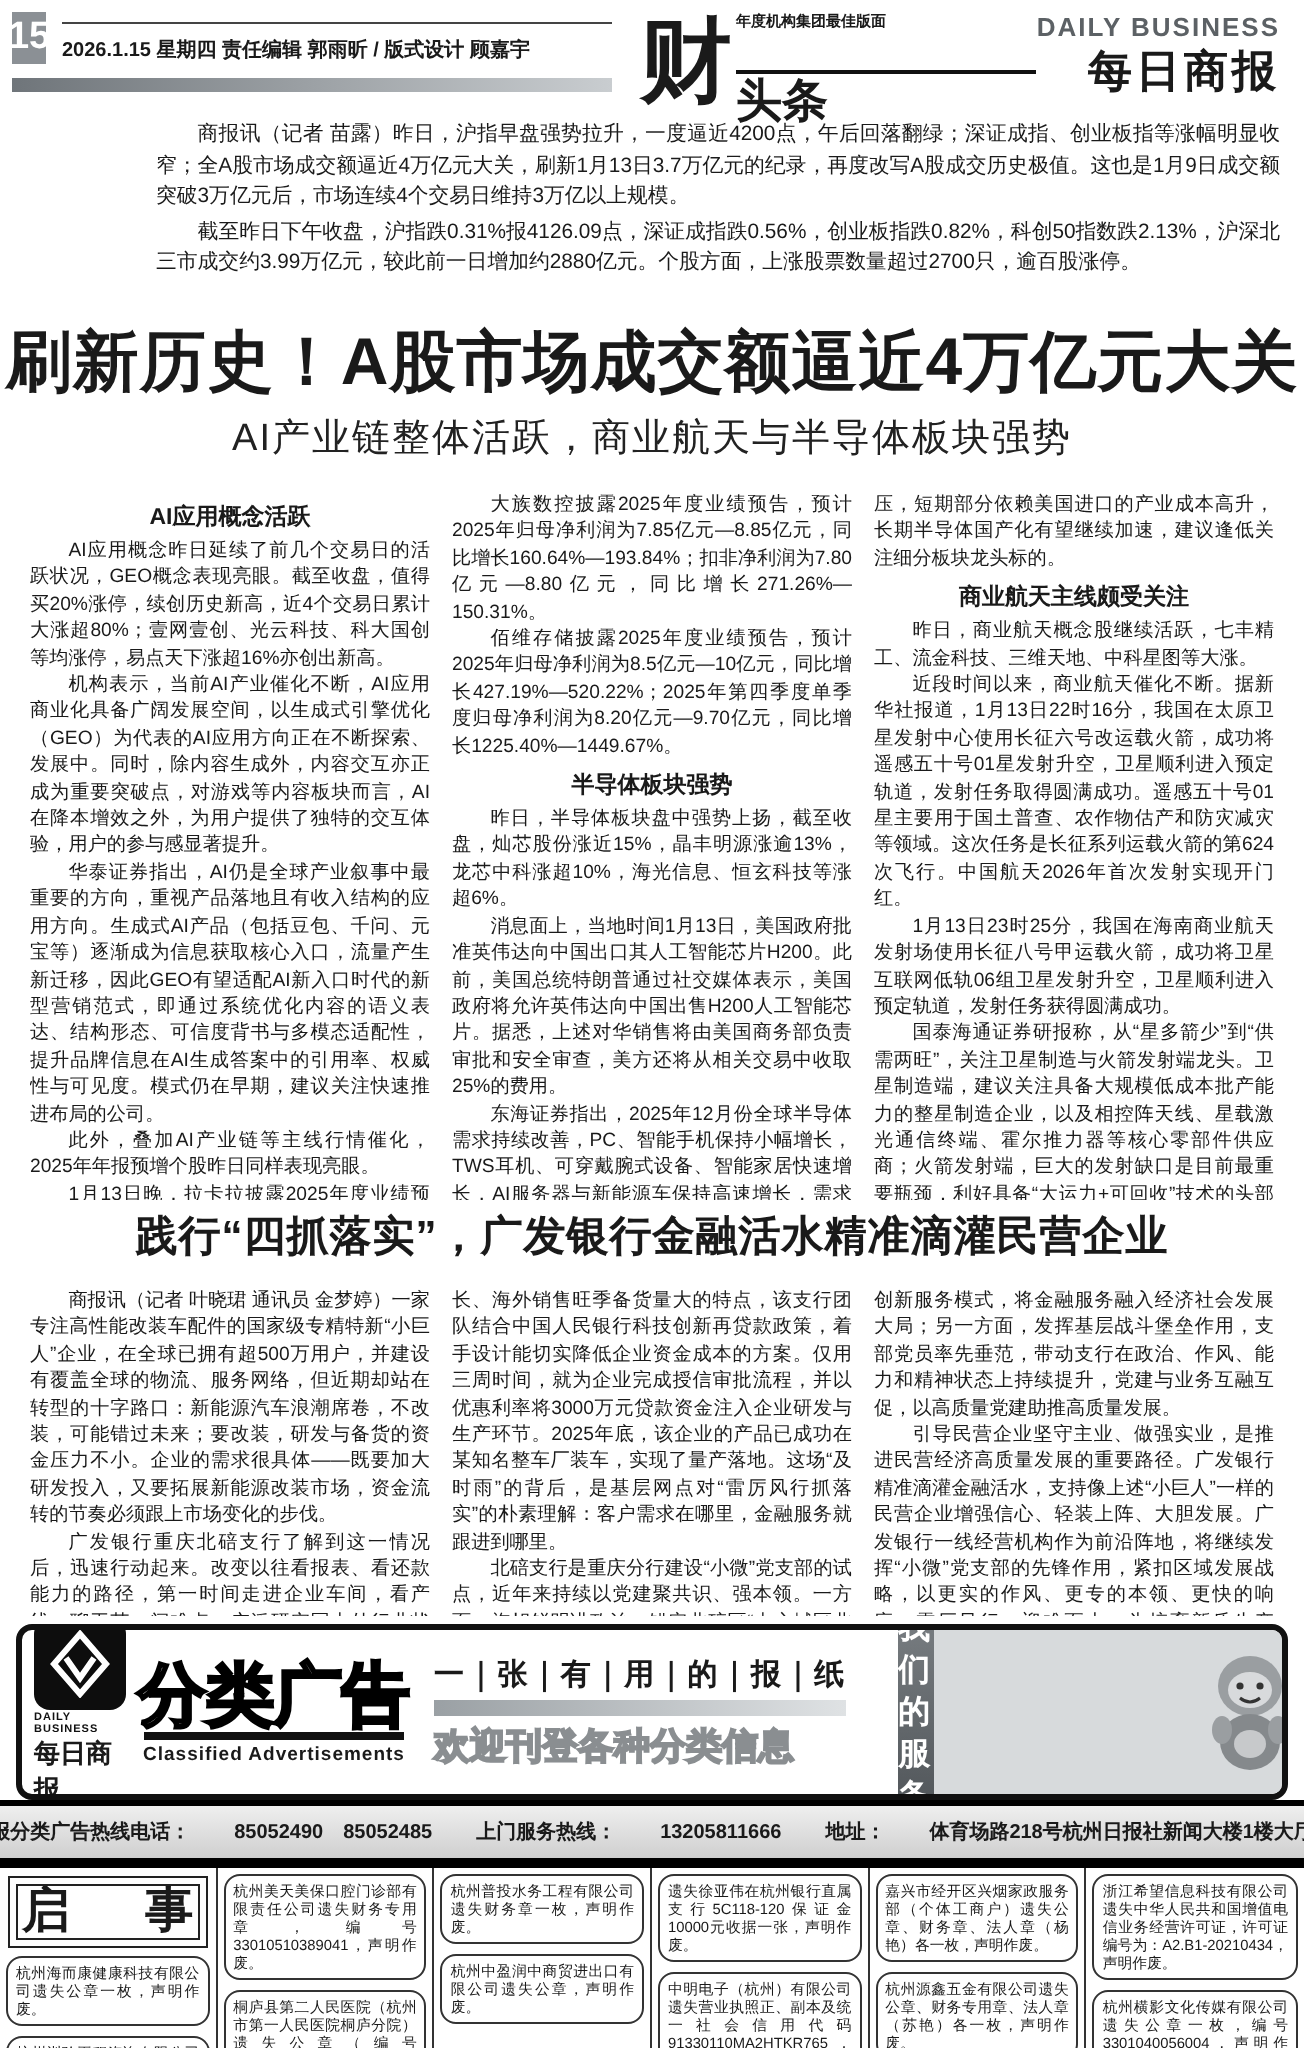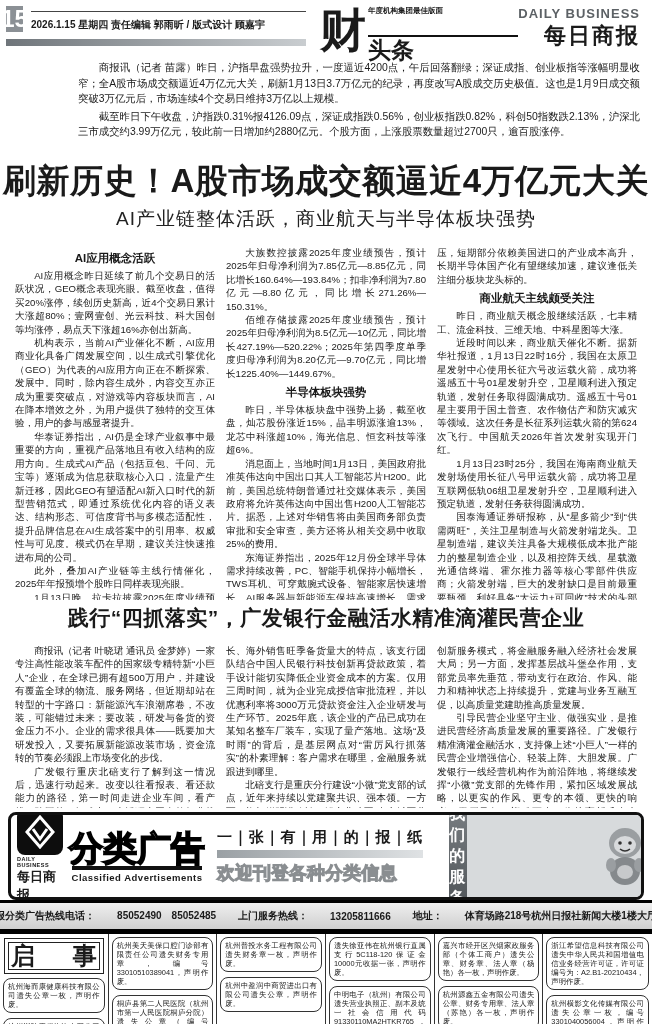--- a/index.html
+++ b/index.html
@@ -3,21 +3,21 @@
 <meta charset="utf-8">
 <style>
   html,body{margin:0;padding:0;background:#f3f3f1;}
   body{width:652px;height:1024px;overflow:hidden;font-family:"Liberation Sans","DejaVu Sans",sans-serif;color:#1a1a1a;background:#fff;}
   .page{width:652px;height:1024px;display:flex;flex-direction:column;overflow:hidden;}
 
   
   .header{height:54px;display:flex;padding:6px 10px 0 6px;box-sizing:border-box;}
   .hdr-left{width:300px;display:flex;flex-direction:column;}
   .hdr-left-top{display:flex;align-items:flex-end;}
-  .pagenum{width:17px;height:26px;background:#8b9095;color:#fff;font-size:24px;font-weight:bold;display:flex;align-items:center;justify-content:center;text-align:center;}
+  .pagenum{width:17px;height:26px;background:#8b9095;color:#fff;font-size:19px;font-weight:bold;display:flex;align-items:center;justify-content:center;text-align:center;}
   .dateblock{flex:1;margin-left:8px;}
   .thinrule{border-top:1.5px solid #444;margin-bottom:6px;}
   .dateline{font-size:10px;font-weight:bold;white-space:nowrap;}
   .graybar{height:7px;background:linear-gradient(to right,#6f757a,#c9cdd0);margin-top:7px;}
   .hdr-center{display:flex;margin-left:14px;}
   .caichar{font-size:46px;font-weight:900;line-height:48px;letter-spacing:-2px;}
   .sectionblock{display:flex;flex-direction:column;margin-left:4px;width:150px;}
   .award{font-size:7.5px;font-weight:bold;border-bottom:2px solid #111;padding-bottom:19px;white-space:nowrap;}
   .sectionname{font-size:23px;font-weight:900;line-height:26px;}
   .sectionbar{height:7px;background:linear-gradient(to right,#888d92,#d4d7da);margin-top:2px;}

